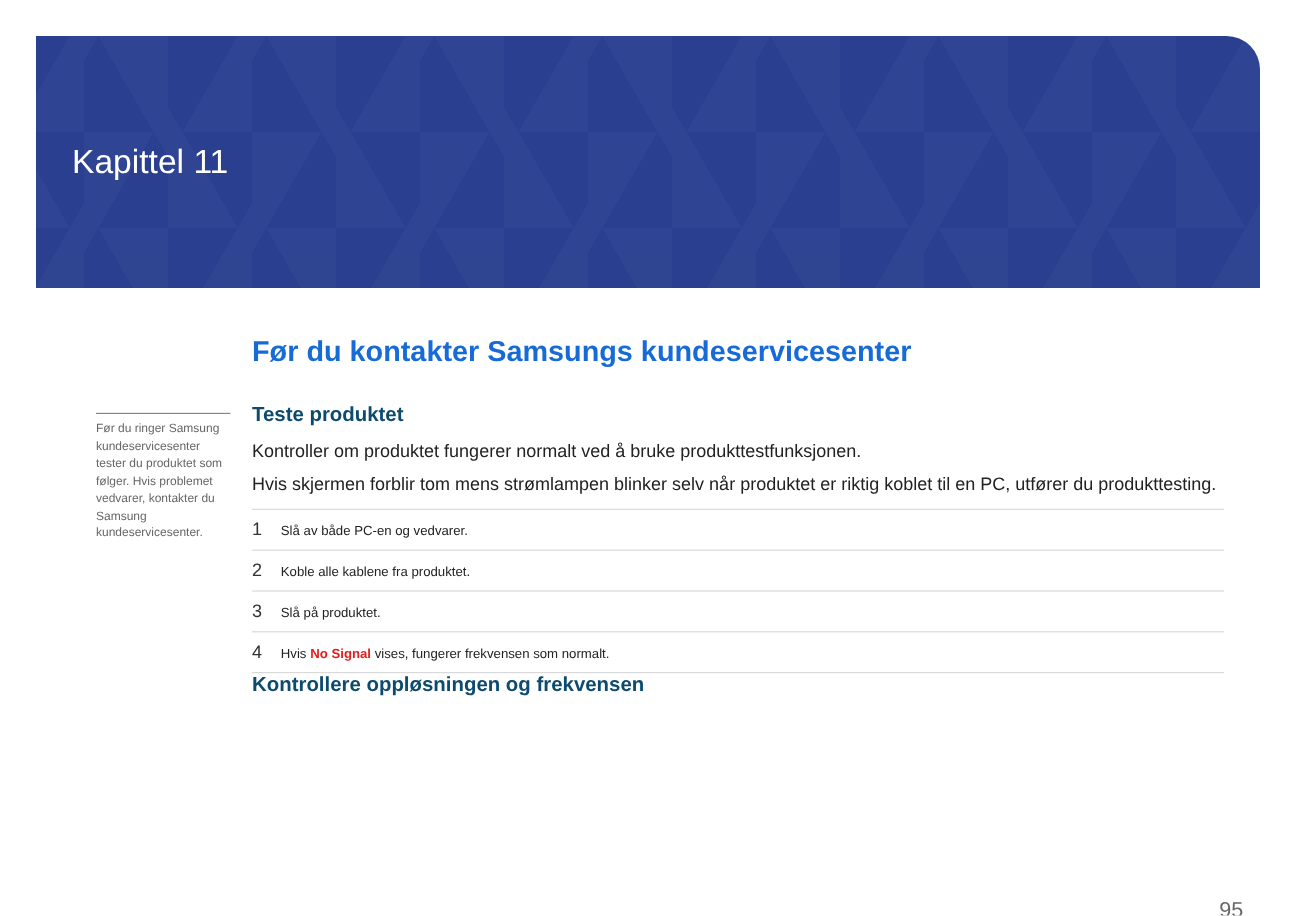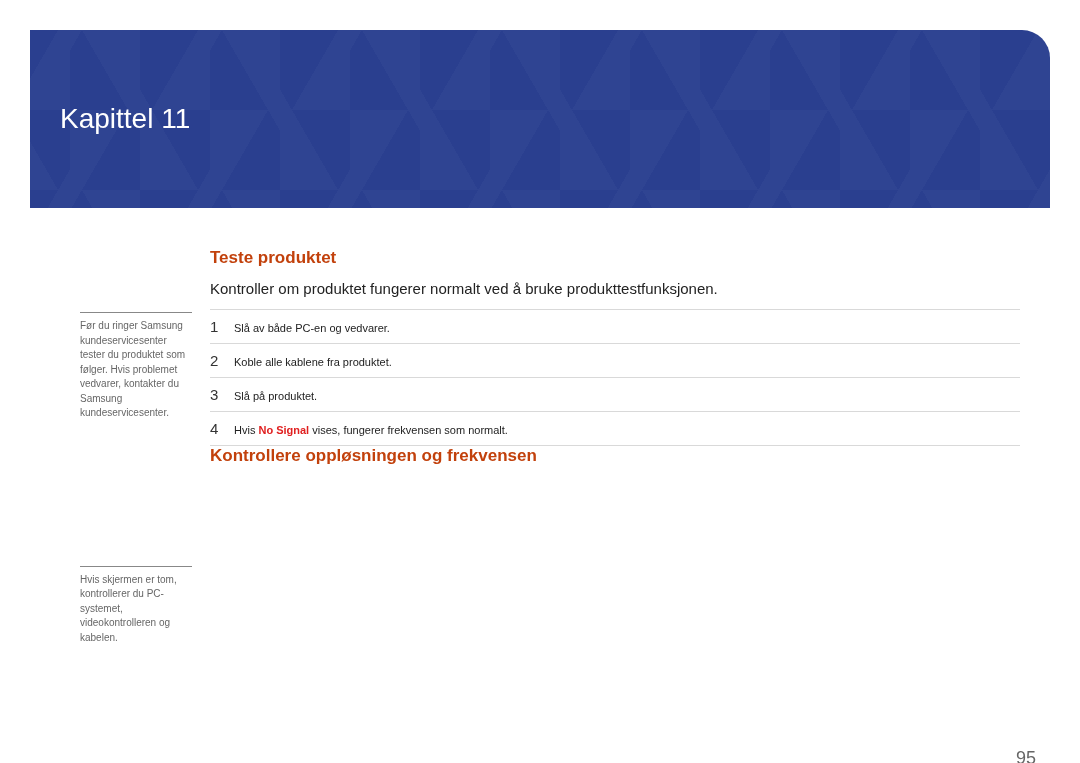--- a/index.html
+++ b/index.html
@@ -13,21 +13,21 @@
   }
   .page {
     position: relative;
     width: 1080px;
     height: 763px;
     padding: 0;
   }
   .chapter-banner {
     position: relative;
     width: 1020px;
-    height: 178px;
+    height: 210px;
     margin: 30px 41px 0 30px;
     background: #2a3f8f;
     border-top-right-radius: 28px;
     overflow: hidden;
     display: flex;
     flex-direction: column;
     justify-content: center;
     padding-left: 30px;
   }
   .chapter-banner::before {
@@ -79,21 +79,21 @@
     flex: 1;
     padding-right: 60px;
   }
   .h1-blue {
     color: #176bd6;
     font-size: 24px;
     font-weight: bold;
     margin-bottom: 28px;
   }
   .h2 {
-    color: #c2410c;
+    color: #0c4a6e;
     font-size: 17px;
     font-weight: bold;
     margin-bottom: 10px;
   }
   .h2.second { }
   .body-text {
     font-size: 15px;
     color: #222;
     margin-bottom: 6px;
     line-height: 1.4;
@@ -136,31 +136,29 @@
     <div class="chapter-label">Kapittel 11</div>
   </div>
 
   <div class="content">
 
     <div class="sidebar">
       <div class="note-top">
         <hr>
         <div>Før du ringer Samsung kundeservicesenter tester du produktet som følger. Hvis problemet vedvarer, kontakter du Samsung kundeservicesenter.</div>
       </div>
-      <div class="note-bottom">
-        <hr>
-        <div>Hvis skjermen er tom, kontrollerer du PC-systemet, videokontrolleren og kabelen.</div>
-      </div>
     </div>
 
     <div class="main">
 
+      <div class="h1-blue">Før du kontakter Samsungs kundeservicesenter</div>
 
       <div class="h2">Teste produktet</div>
       <div class="body-text">Kontroller om produktet fungerer normalt ved å bruke produkttestfunksjonen.</div>
+      <div class="body-text">Hvis skjermen forblir tom mens strømlampen blinker selv når produktet er riktig koblet til en PC, utfører du produkttesting.</div>
 
       <div class="steps">
         <div class="step">
           <div class="step-num">1</div>
           <div class="step-text">Slå av både PC-en og vedvarer.</div>
         </div>
         <div class="step">
           <div class="step-num">2</div>
           <div class="step-text">Koble alle kablene fra produktet.</div>
         </div>

